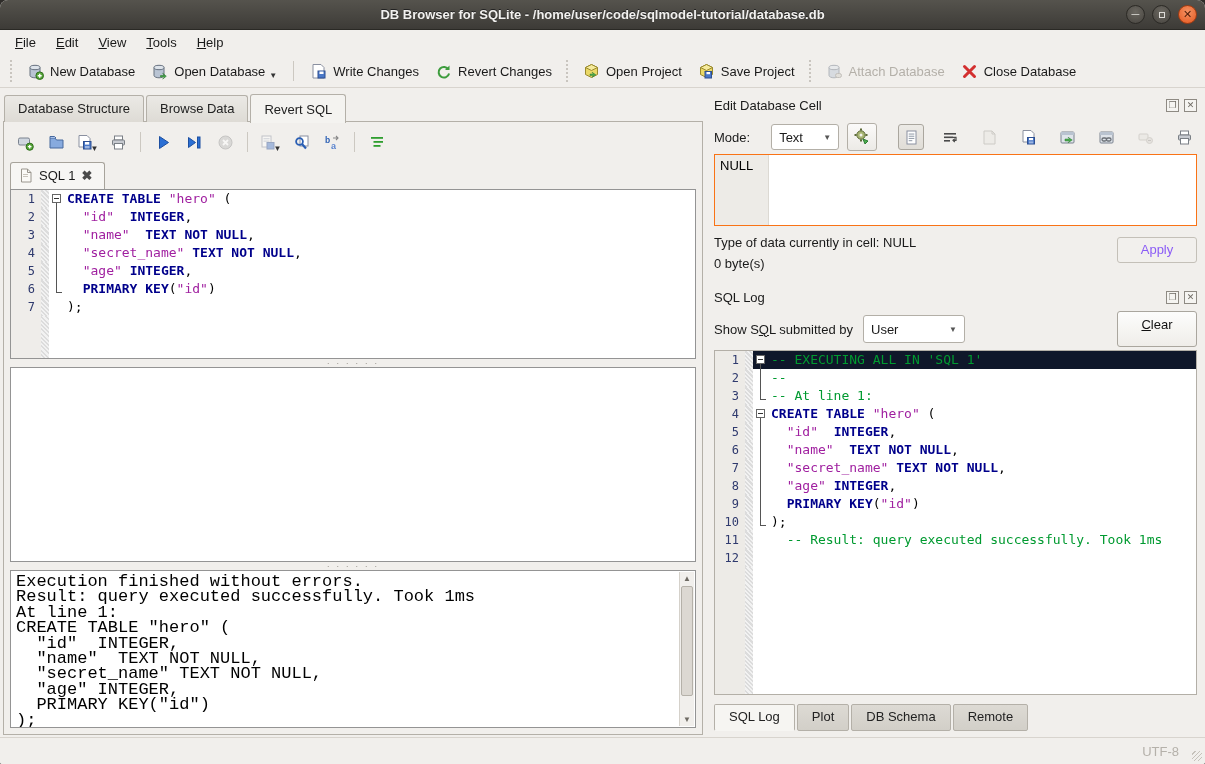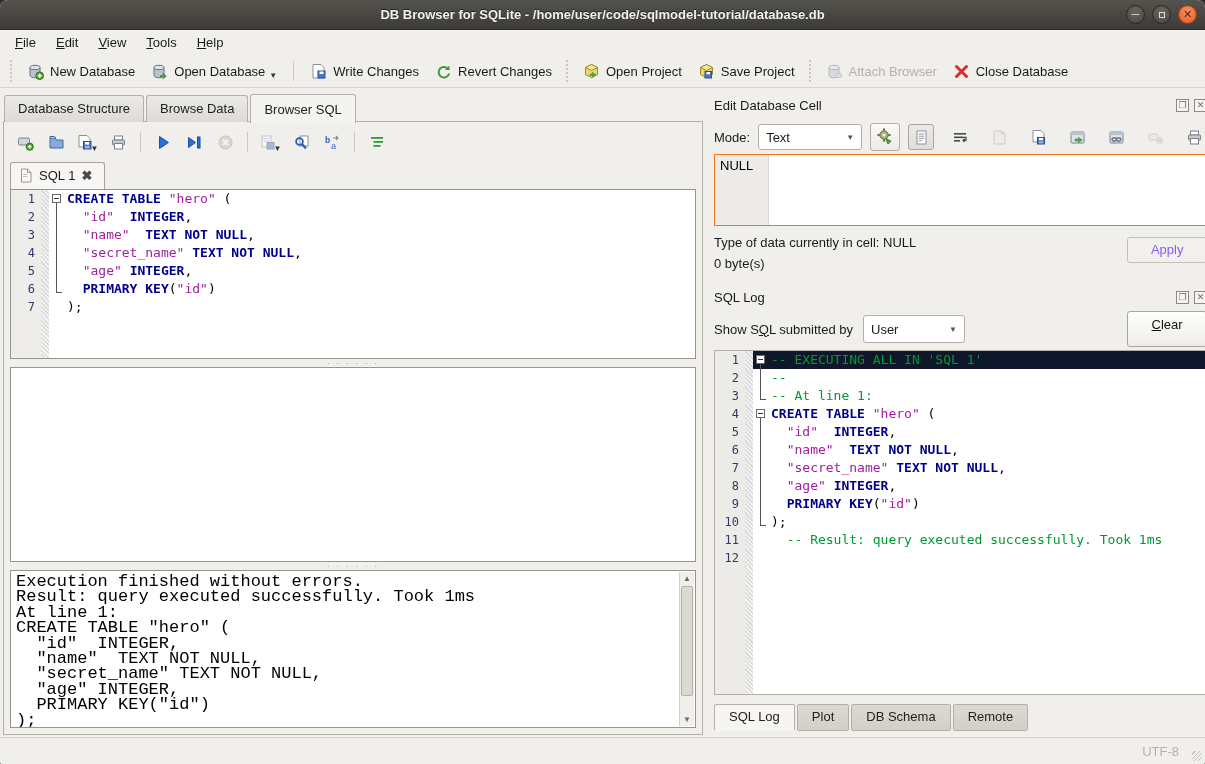--- a/index.html
+++ b/index.html
@@ -88,21 +88,21 @@
   .vs-thumb{position:absolute;left:1px;right:1px;top:14px;bottom:30px;background:#dcd8d2;border:1px solid #b5b1a9;border-radius:2px;}
 
   
   .dock-header{height:22px;flex:0 0 22px;display:flex;align-items:center;justify-content:space-between;margin-top:2px;}
   .dock-title{font-size:13px;color:#1a1a1a;}
   .dock-icons{display:flex;gap:5px;}
   .dock-ic{width:13px;height:13px;border:1px solid #8e8a83;color:#6e6a63;font-size:9px;line-height:11px;text-align:center;background:#f5f4f1;}
   .mode-row{height:34px;flex:0 0 34px;display:flex;align-items:center;gap:8px;margin-top:4px;}
   .combo{background:#fff;border:1px solid #b3afa7;border-radius:3px;height:26px;display:flex;align-items:center;justify-content:space-between;padding:0 7px;}
   .combo .arrow{font-size:8px;color:#555;margin-left:10px;}
-  .mode-combo{width:104px;}
+  .mode-combo{width:68px;margin-left:13px;}
   .gear-btn{width:30px;height:28px;border:1px solid #b3afa7;border-radius:3px;background:linear-gradient(#fbfaf9,#eceae6);display:flex;align-items:center;justify-content:center;}
   .cell-icons{display:flex;gap:13px;margin-left:auto;align-items:center;}
   .cell-ic{width:26px;height:26px;display:flex;align-items:center;justify-content:center;border:1px solid transparent;border-radius:3px;}
   .cell-ic.selected{border-color:#aaa69e;background:linear-gradient(#eceae6,#e0ddd7);}
   .cell-ic.disabled svg{opacity:.4;}
   .cell-editor{height:72px;flex:0 0 72px;border:1px solid #f97316;background:#7f1d1d;display:flex;}
   .cell-gutter{width:54px;flex:0 0 54px;background:#edebe7;border-right:1px solid #dcd9d3;padding:3px 0 0 5px;font-size:13px;color:#000;}
   .cell-info{flex:0 0 58px;position:relative;padding-top:9px;}
   .cell-info .line1{margin:0 0 6px 0;}
   .apply-btn{position:absolute;right:0;top:11px;width:80px;height:26px;border:1px solid #c4c0b8;border-radius:3px;background:#f2f0ed;color:#8b5cf6;text-align:center;line-height:24px;}
@@ -197,37 +197,37 @@
           </svg></span>
         <span>Save Project</span>
       </div>
       <div class="tb-handle"></div>
       <div class="tb-btn disabled">
         <span><svg class="icon16" viewBox="0 0 17 17">
             <path d="M3 4.5v8c0 1.3 2.5 2.3 5 2.3s5-1 5-2.3v-8" fill="#b9c4d3" stroke="#66707e"></path>
             <ellipse cx="8" cy="4.5" rx="5" ry="2.2" fill="#dde3ea" stroke="#66707e"></ellipse>
             <rect x="9.5" y="10.5" width="6" height="4" rx="2" fill="#cfccc6" stroke="#8a867f"></rect>
           </svg></span>
-        <span>Attach Browser</span>
+        <span>Attach Database</span>
       </div>
       <div class="tb-btn">
         <span><svg class="icon16" viewBox="0 0 17 17">
             <path d="M3.5 3.5l10 10M13.5 3.5l-10 10" stroke="#d32f2f" stroke-width="3" stroke-linecap="round"></path>
           </svg></span>
         <span>Close Database</span>
       </div>
     </div>
 
   <div class="main">
 
     <div class="left-panel">
       <div class="main-tabs">
           <div class="mtab">Database Structure</div>
           <div class="mtab">Browse Data</div>
-          <div class="mtab active">Browser SQL</div>
+          <div class="mtab active">Revert SQL</div>
         </div>
       <div class="tabbox">
         <div class="ed-toolbar">
             <div class="ed-btn">
               <span><svg class="icon16" viewBox="0 0 17 17">
                   <rect x="1.5" y="4" width="11" height="7" rx="1.5" fill="#cfd6df" stroke="#7a828f"></rect>
                   <circle cx="12.7" cy="12.7" r="3.6" fill="#57a639" stroke="#2f6e1d"></circle>
                   <path d="M12.7 10.9v3.6M10.9 12.7h3.6" stroke="#fff" stroke-width="1.3"></path>
                 </svg></span>
             </div>

